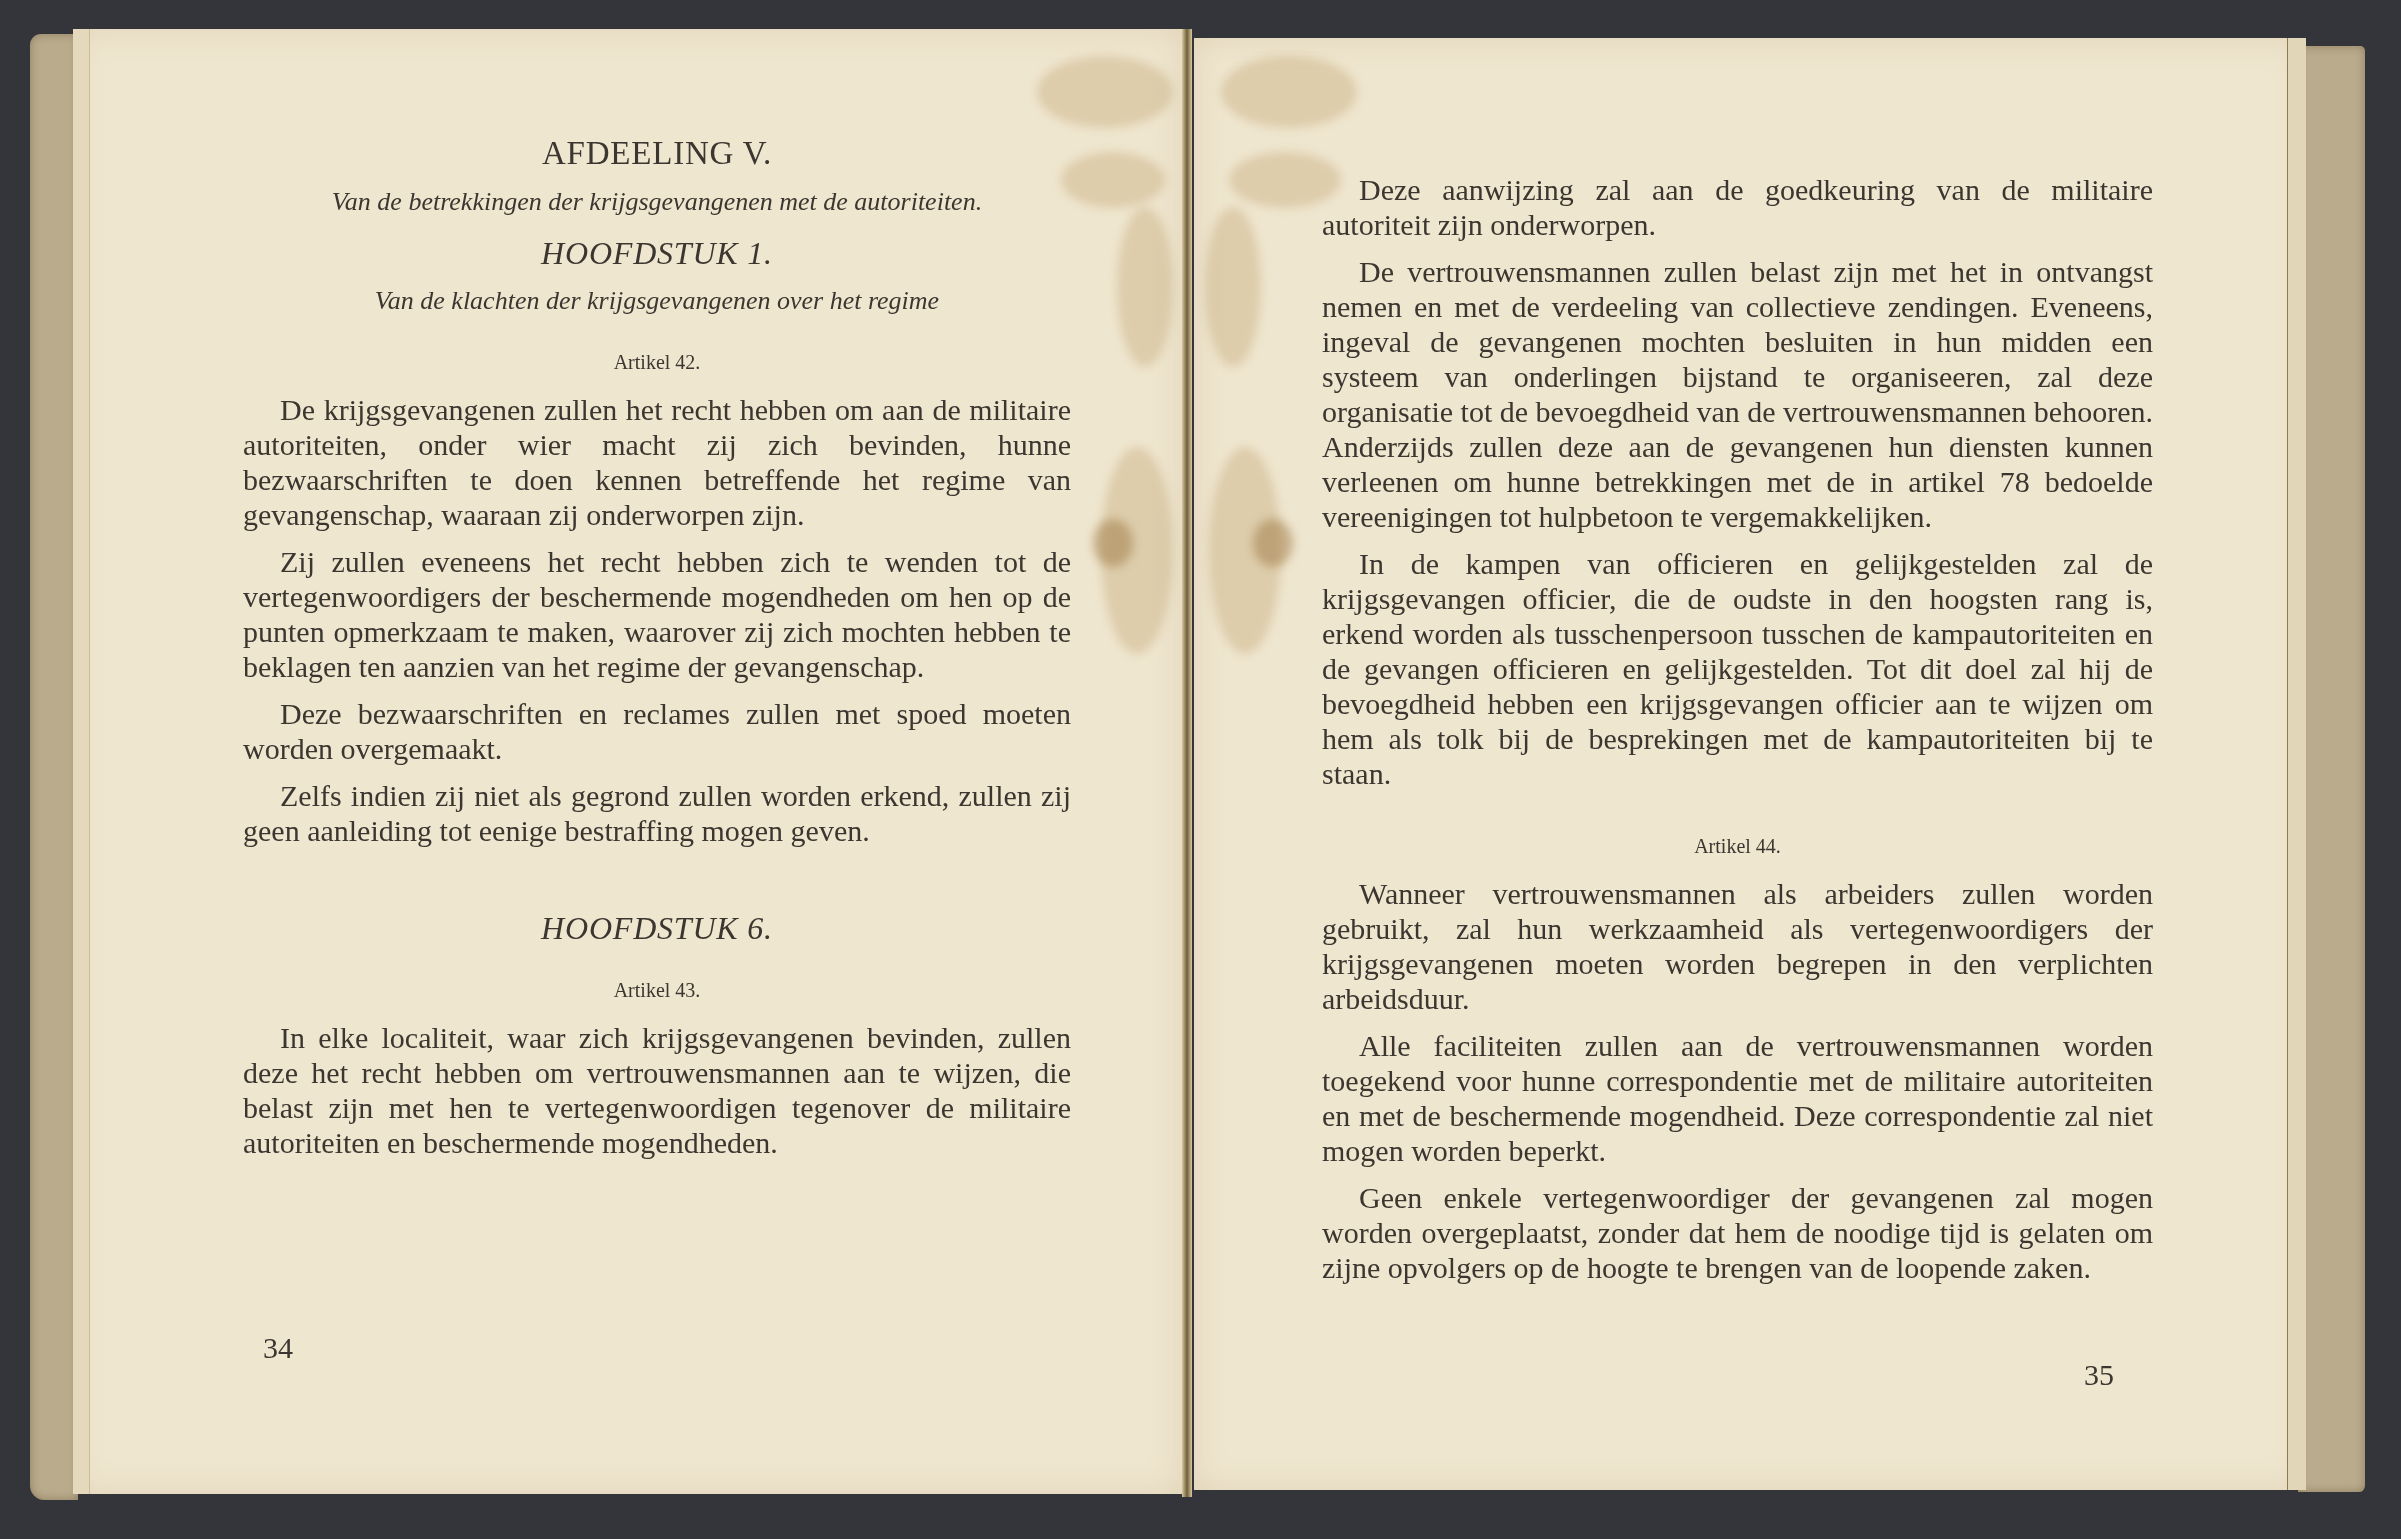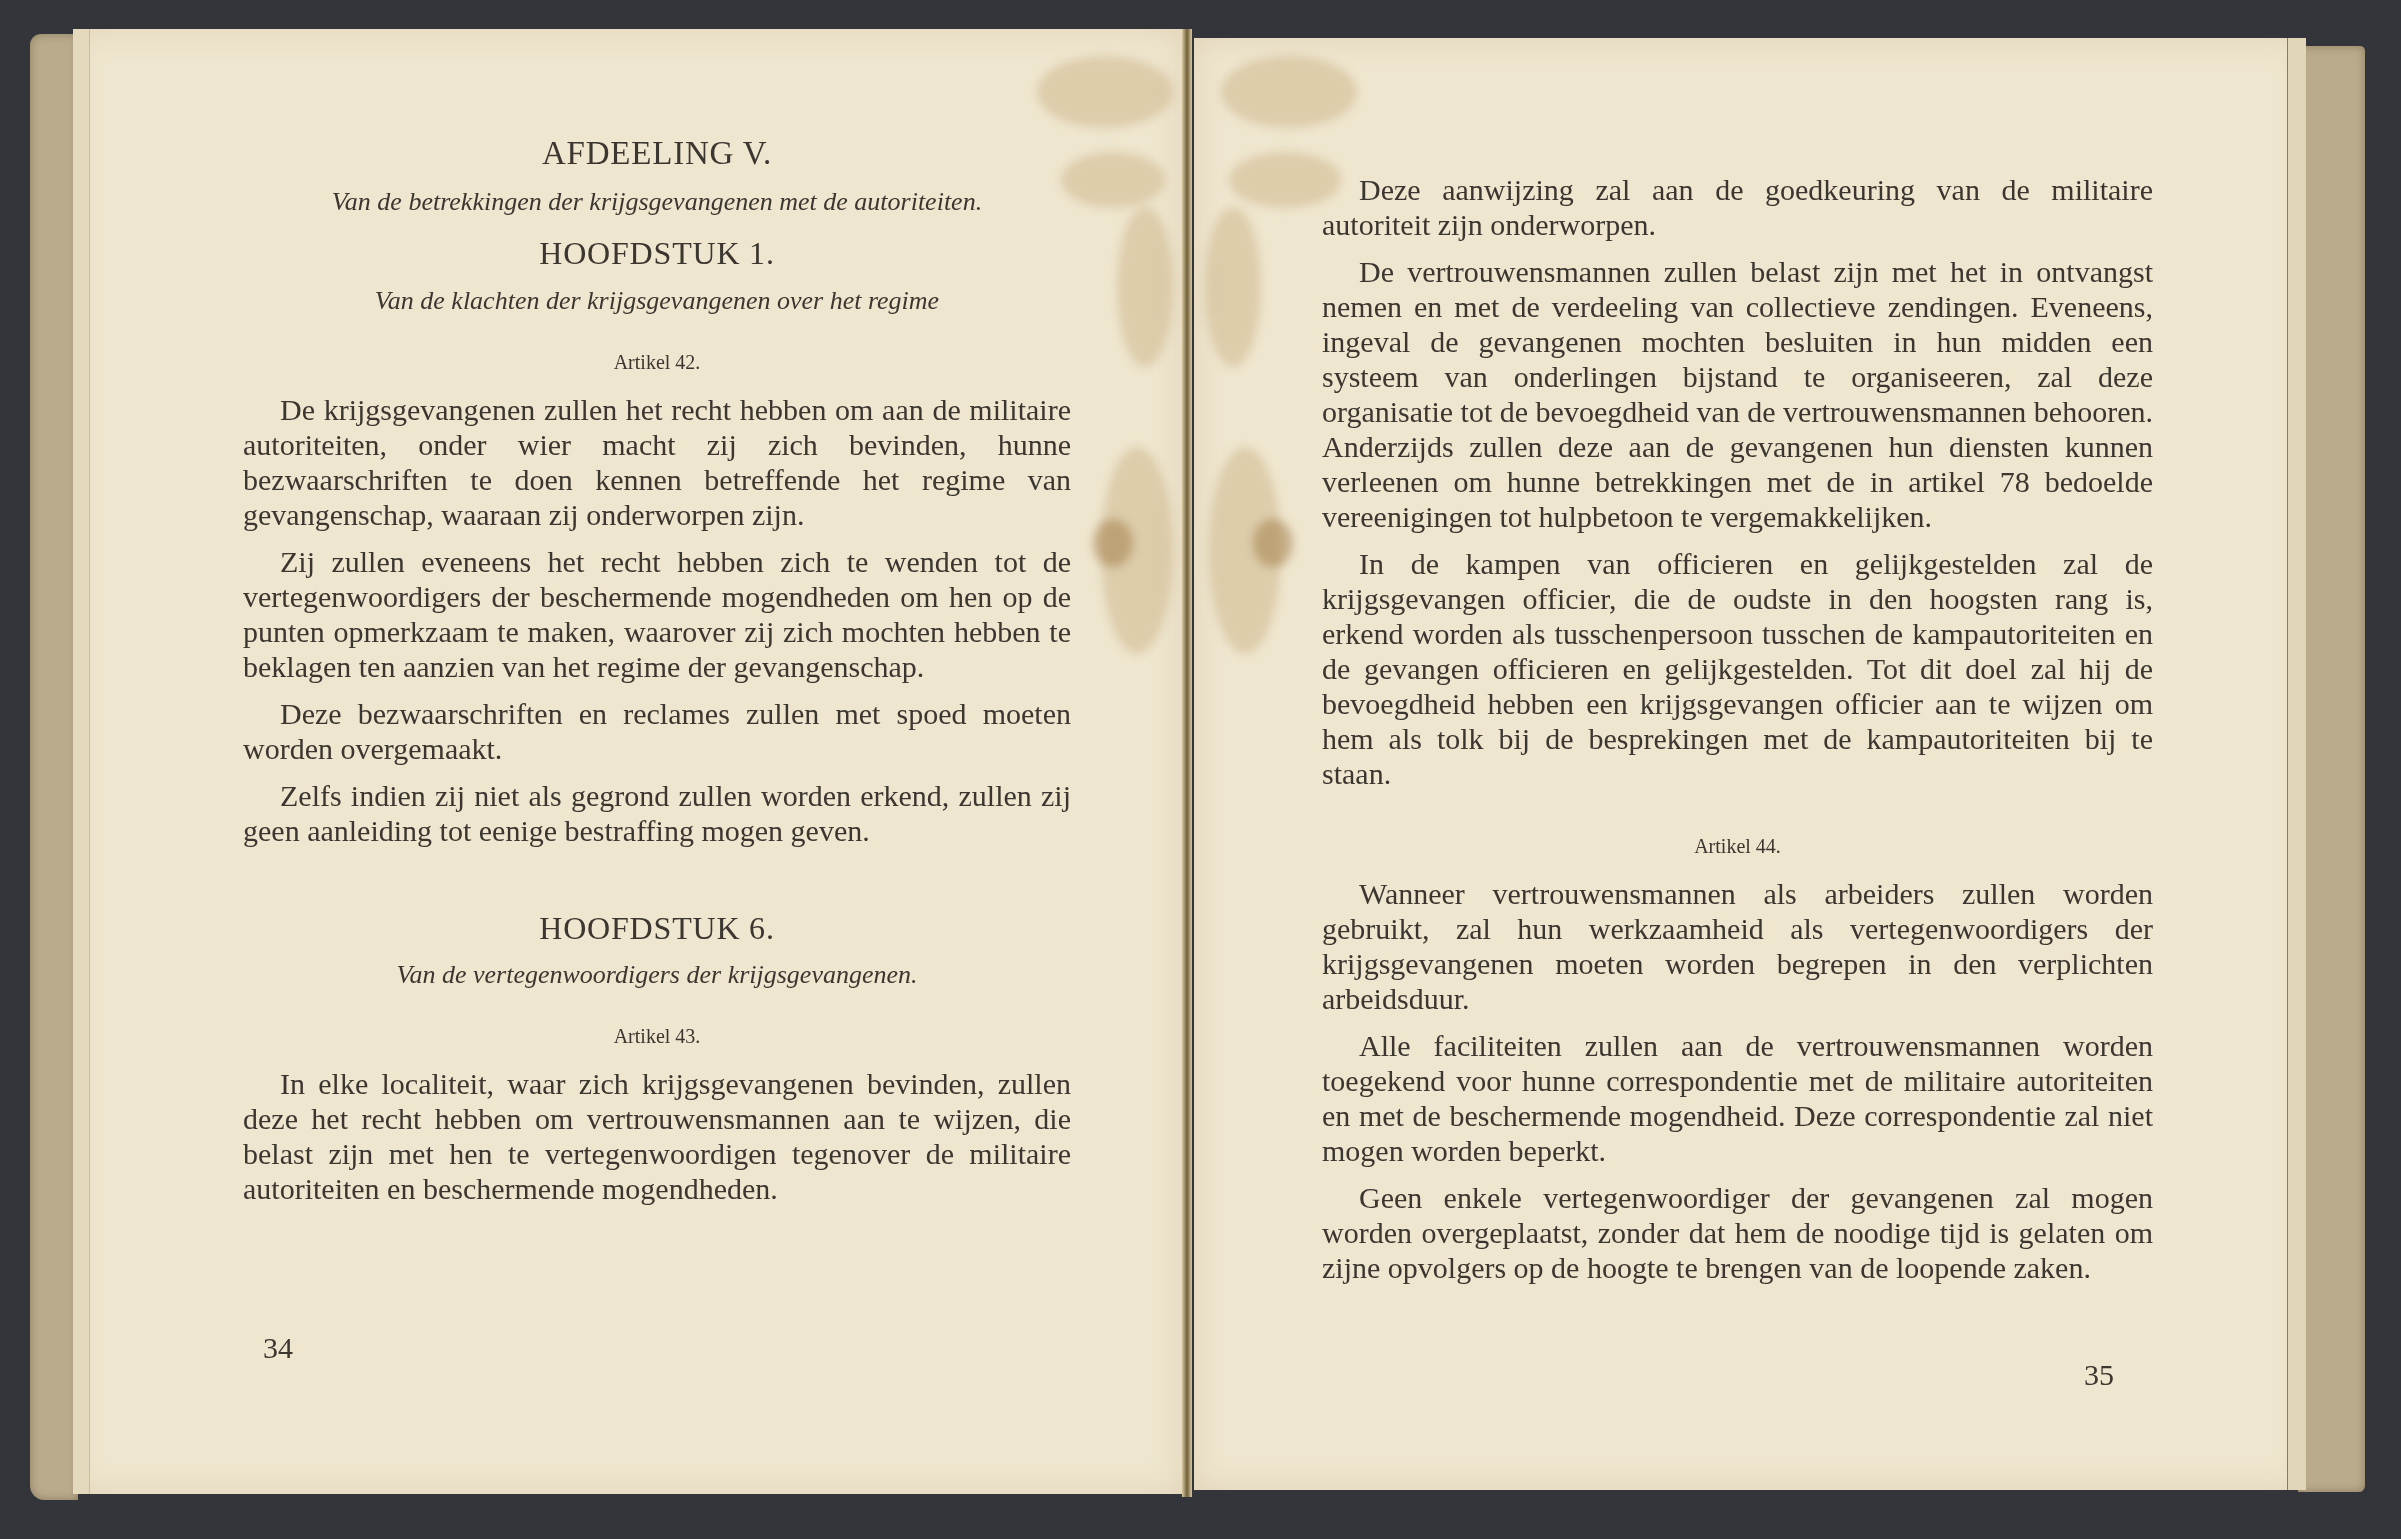--- a/index.html
+++ b/index.html
@@ -23,21 +23,21 @@
   .page-right { left:1194px; top:38px; width:1111px; height:1452px; }
   .page-edge-left { position:absolute; left:73px; top:29px; width:16px; height:1465px; background:#e4d9bd; border-right:0.8px solid #cbbd99; }
   .page-edge-right { position:absolute; left:2287px; top:38px; width:17.6px; height:1452px; background:#e2d6b8; border-left:1.6px solid #8e7a55; }
   .gutter { position:absolute; left:1182px; top:29px; width:9.6px; height:1468px;
     background:linear-gradient(90deg,#d8c9a4,#6f5e36 50%,#d8c9a4); }
   .stain { position:absolute; border-radius:50%; background:rgba(175,140,80,0.28); filter:blur(4.8px); }
   .col { position:absolute; font-size:30px; line-height:35px; }
   .col-left { left:231px; top:136px; width:852px; }
   .col-right { left:1310px; top:160px; width:855px; }
   .h-section { text-align:center; font-size:33px; letter-spacing:0.8px; margin:0 0 12.8px 0; }
-  .h-chapter { text-align:center; font-size:32px; letter-spacing:0.8px; margin:17.6px 0 11.2px 0; }
+  .h-chapter { text-align:center; font-size:32px; letter-spacing:0.8px; margin:17.6px 0 11.2px 0;font-style:italic; }
   .subtitle { text-align:center; font-style:italic; font-size:26px; margin:0; }
   .article { text-align:center; font-size:20px; margin:27px 0 4.8px 0; }
   p.para { margin:12px; text-indent:37px; text-align:justify; }
   p.para + p.para { margin-top:1.6px; }
   .gap-large { height:51px; }
   .folio { position:absolute; font-size:30px; }
   .folio-left { left:263px; top:1331px; }
   .folio-right { left:2084px; top:1358px; }
 </style>
 </head>
@@ -71,21 +71,20 @@
   <div class="subtitle">Van de klachten der krijgsgevangenen over het regime</div>
 
   <div class="article">Artikel 42.</div>
   <p class="para">De krijgsgevangenen zullen het recht hebben om aan de militaire autoriteiten, onder wier macht zij zich bevinden, hunne bezwaarschriften te doen kennen betreffende het regime van gevangenschap, waaraan zij onderworpen zijn.</p>
   <p class="para">Zij zullen eveneens het recht hebben zich te wenden tot de vertegenwoordigers der beschermende mogendheden om hen op de punten opmerkzaam te maken, waarover zij zich mochten hebben te beklagen ten aanzien van het regime der gevangenschap.</p>
   <p class="para">Deze bezwaarschriften en reclames zullen met spoed moeten worden overgemaakt.</p>
   <p class="para">Zelfs indien zij niet als gegrond zullen worden erkend, zullen zij geen aanleiding tot eenige bestraffing mogen geven.</p>
 
   <div class="gap-large"></div>
   <div class="h-chapter" style="margin-top:0">HOOFDSTUK 6.</div>
-  <div class="subtitle">Van de vertegenwoordigers der krijgsgevangenen.</div>
 
   <div class="article" style="">Artikel 43.</div>
   <p class="para">In elke localiteit, waar zich krijgsgevangenen bevinden, zullen deze het recht hebben om vertrouwensmannen aan te wijzen, die belast zijn met hen te vertegenwoordigen tegenover de militaire autoriteiten en beschermende mogendheden.</p>
 </div>
 <div class="folio folio-left">34</div>
 
 <div class="col col-right">
   <p class="para">Deze aanwijzing zal aan de goedkeuring van de militaire autoriteit zijn onderworpen.</p>
   <p class="para">De vertrouwensmannen zullen belast zijn met het in ontvangst nemen en met de verdeeling van collectieve zendingen. Eveneens, ingeval de gevangenen mochten besluiten in hun midden een systeem van onderlingen bijstand te organiseeren, zal deze organisatie tot de bevoegdheid van de vertrouwensmannen behooren. Anderzijds zullen deze aan de gevangenen hun diensten kunnen verleenen om hunne betrekkingen met de in artikel 78 bedoelde vereenigingen tot hulpbetoon te vergemakkelijken.</p>
   <p class="para">In de kampen van officieren en gelijkgestelden zal de krijgsgevangen officier, die de oudste in den hoogsten rang is, erkend worden als tusschenpersoon tusschen de kampautoriteiten en de gevangen officieren en gelijkgestelden. Tot dit doel zal hij de bevoegdheid hebben een krijgsgevangen officier aan te wijzen om hem als tolk bij de besprekingen met de kampautoriteiten bij te staan.</p>

